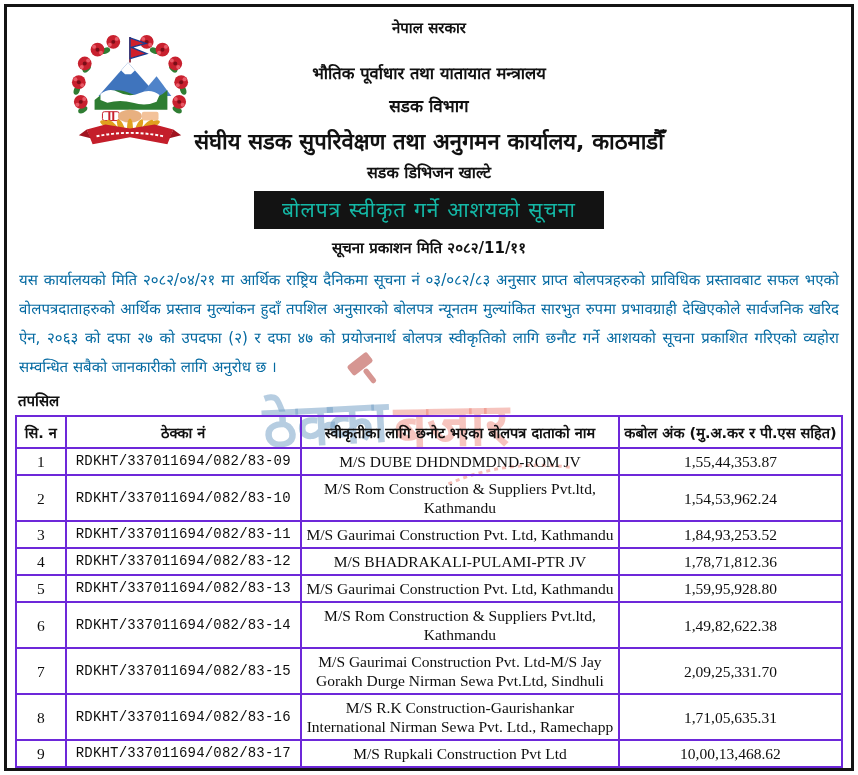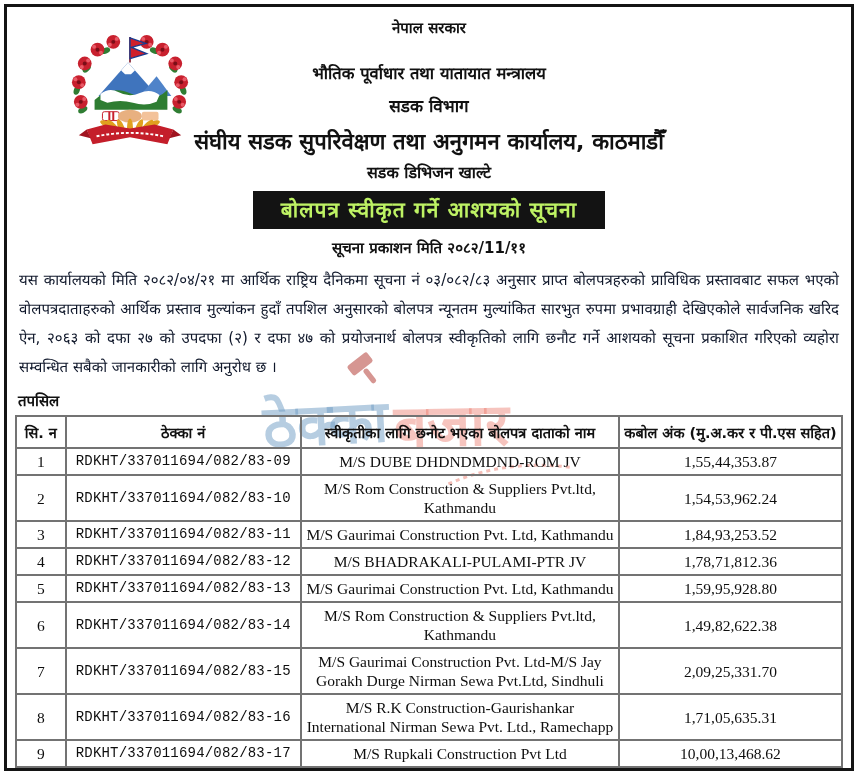--- a/index.html
+++ b/index.html
@@ -8,43 +8,43 @@
 
   
   .emblem{position:absolute;left:54px;top:26px;width:138px;height:122px;}
   .hdr{ text-align:center; padding-top:8px;}
   .hdr div{font-weight:bold;}
   .h-gov{font-size:15px;margin-top:2px;}
   .h-min{font-size:16.5px;margin-top:24px;}
   .h-dep{font-size:17px;margin-top:10px;}
   .h-off{font-size:22px;margin-top:8px;}
   .h-div{font-size:16px;margin-top:6px;}
-  .banner{display:inline-block;background:#131313;color:#bef264;font-weight:bold;font-size:21px;
+  .banner{display:inline-block;background:#131313;color:#14b8a6;font-weight:normal;font-size:21px;
           padding:4px 28px 6px;margin-top:8px;letter-spacing:1px;}
   .h-date{font-size:15px;margin-top:8px;}
 
   
-  .body-text{margin:9px 12px 0;font-size:15px;line-height:29px;text-align:justify;color:#0f172a;}
+  .body-text{margin:9px 12px 0;font-size:15px;line-height:29px;text-align:justify;color:#0369a1;}
 
   .table-label{margin:8px 0 5px 11px;font-size:15px;font-weight:bold;}
 
   
   .watermark{position:absolute;left:252px;top:336px;width:330px;z-index:0;pointer-events:none;
              transform:rotate(-3deg);}
   .wm-gavel{position:absolute;left:78px;top:2px;opacity:.55;}
   .wm-text{position:absolute;left:0;top:34px;font-weight:bold;font-size:58px;white-space:nowrap;
            font-family:"DejaVu Sans",sans-serif;}
   .wm-1{color:rgba(110,156,196,.50);}
   .wm-2{color:rgba(233,115,100,.42);margin-left:6px;display:inline-block;transform:rotate(2deg) translateY(8px);}
   .wm-swoosh{position:absolute;left:180px;top:118px;opacity:.45;}
 
   
   .table-wrap{position:relative;margin:0 8px;z-index:1;}
   table{width:100%;border-collapse:collapse;background:transparent;table-layout:fixed;}
-  th,td{border:2px solid #737373;text-align:center;vertical-align:middle;background:transparent;}
+  th,td{border:2px solid #6d28d9;text-align:center;vertical-align:middle;background:transparent;}
   th{font-size:14.5px;font-weight:bold;padding:5px 3px;font-family:"DejaVu Sans",sans-serif;}
   td{font-family:"Liberation Serif","DejaVu Serif",serif;font-size:15.5px;line-height:19px;padding:3px 4px;color:#0e0e0e;}
   .w-sn{width:6%;}
   .w-contract{width:28.5%;}
   .w-name{width:38.5%;}
   .w-amount{width:27%;}
   td.c-contract{font-size:14px;letter-spacing:.2px;font-family:Liberation Mono, monospace;}
 
   
   .signature{text-align:right;margin:9px 12px 0 0;font-size:17px;font-weight:bold;}

